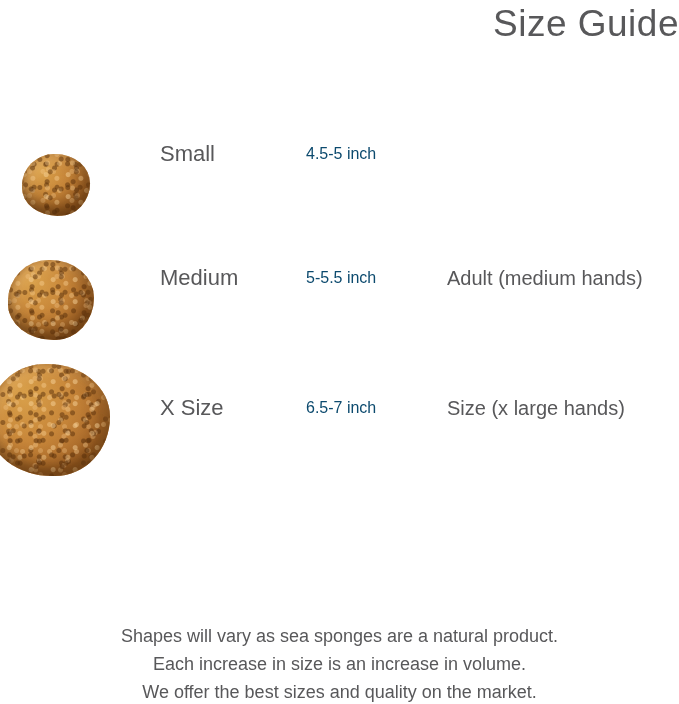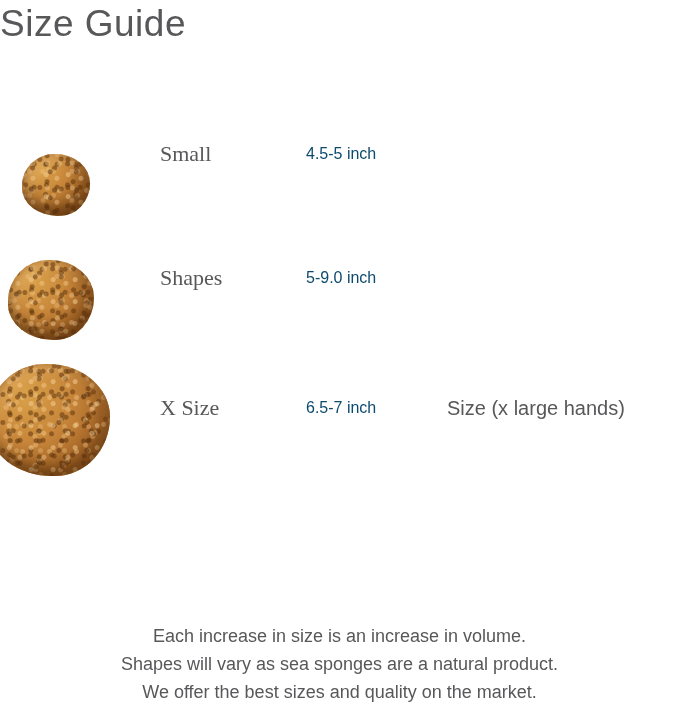--- a/index.html
+++ b/index.html
@@ -19,21 +19,21 @@
     position: relative;
     width: 679px;
     height: 704px;
     background: #ffffff;
   }
   .title {
     position: absolute;
     top: 0px;
     left: 0;
     width: 679px;
-    text-align: left;
+    text-align: right;
     font-size: 37px;
     font-weight: 400;
     letter-spacing: 0.5px;
     color: #58585a;
     line-height: 48px;
   }
   .rows {
     position: absolute;
     top: 92px;
     left: 0;
@@ -106,21 +106,20 @@
     background: radial-gradient(circle at 50% 50%, rgba(200,135,58,0) 58%, rgba(185,120,50,0.55) 72%, rgba(170,108,44,0) 85%);
     filter: blur(1.2px);
     pointer-events: none;
   }
   .size-label {
     position: absolute;
     left: 160px;
     font-size: 22px;
     color: #58585a;
     white-space: nowrap;
-    font-family: Liberation Serif, serif;
   }
   .measure {
     position: absolute;
     left: 306px;
     font-size: 16px;
     color: #0c4a6e;
     white-space: nowrap;
   }
   .fit {
     position: absolute;
@@ -168,39 +167,40 @@
     </div>
 
     <div class="row">
       <div class="sponge-cell">
         <div class="sponge" style="width:86px;height:80px;left:8px;">
           <div class="blob">
               <div class="fuzz"></div>
             </div>
         </div>
       </div>
-      <div class="size-label row-text">Shapes</div>
-      <div class="measure row-text">5-9.0 inch</div>
+      <div class="size-label row-text">Medium</div>
+      <div class="measure row-text">5-5.5 inch</div>
+      <div class="fit row-text">Adult (medium hands)</div>
     </div>
 
 
     <div class="row" style="height:136px;">
       <div class="sponge-cell" style="height:136px;">
         <div class="sponge" style="width:122px;height:112px;left:-12px;">
           <div class="blob">
               <div class="fuzz"></div>
             </div>
         </div>
       </div>
       <div class="size-label row-text">X Size</div>
       <div class="measure row-text">6.5-7 inch</div>
       <div class="fit row-text">Size (x large hands)</div>
     </div>
 
   </div>
 
   <div class="footer">
+    <div>Shapes will vary as sea sponges are a natural product.</div>
     <div>Each increase in size is an increase in volume.</div>
-    <div>Shapes will vary as sea sponges are a natural product.</div>
     <div>We offer the best sizes and quality on the market.</div>
   </div>
 
 </div>
 
 </body></html>

